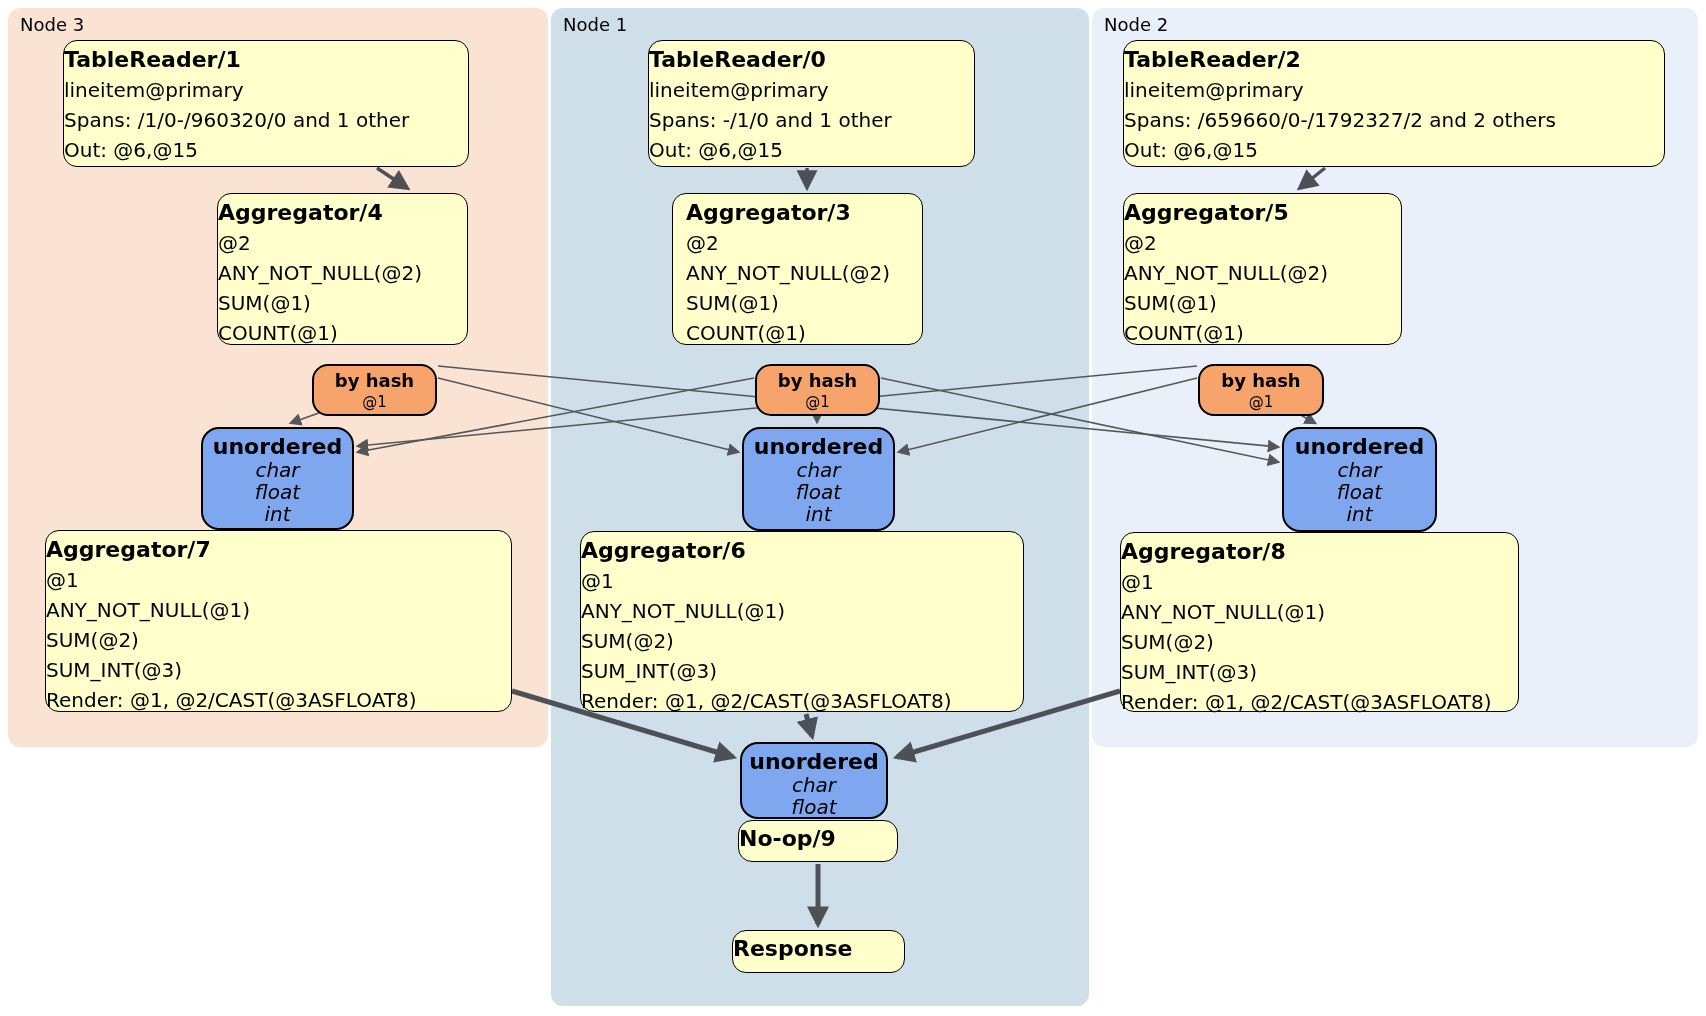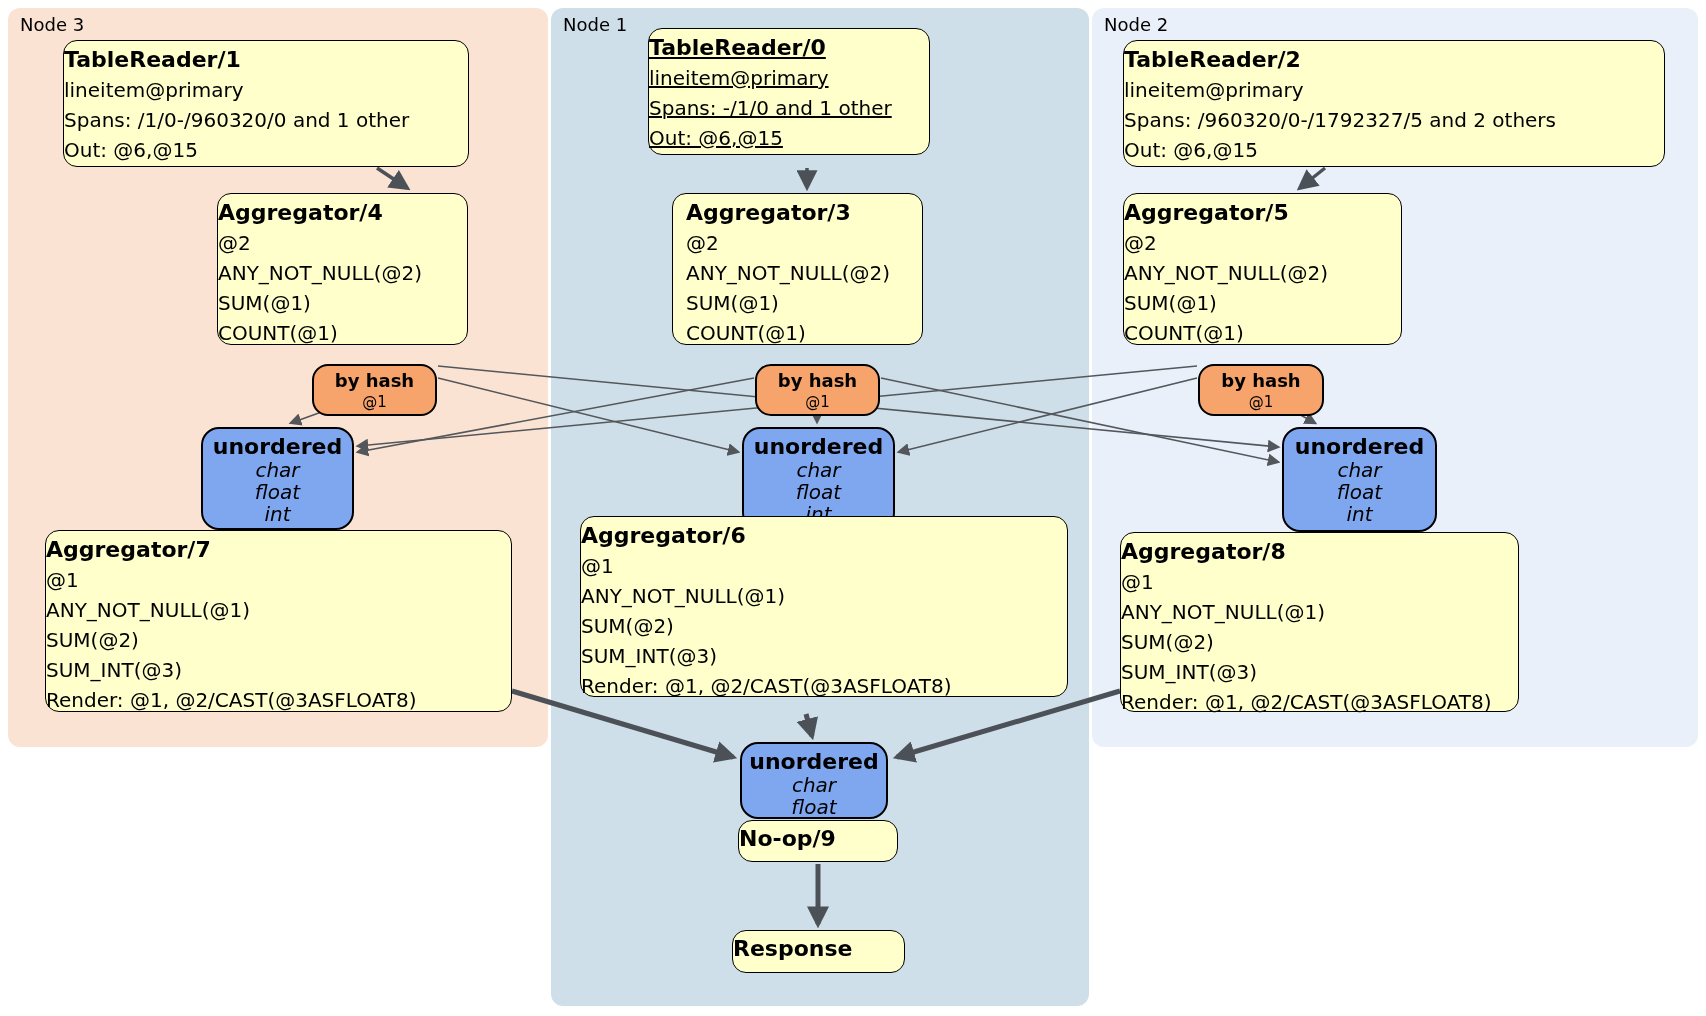--- a/index.html
+++ b/index.html
@@ -85,30 +85,30 @@
 
     <line class="e-thick" x1="818" y1="864" x2="818" y2="924" marker-end="url(#ah-thick)"></line>
   </svg>
 
   <div class="proc" style="left:63px;top:40px;width:406px;height:127px;">
     <span class="title">TableReader/1</span>
     <span class="line">lineitem@primary</span>
     <span class="line">Spans: /1/0-/960320/0 and 1 other</span>
     <span class="line">Out: @6,@15</span>
   </div>
-  <div class="proc" style="left:648px;top:28px;width:282px;height:127px;text-decoration:underline;">
+  <div class="proc" style="left:648px;top:40px;width:327px;height:127px;">
     <span class="title">TableReader/0</span>
     <span class="line">lineitem@primary</span>
     <span class="line">Spans: -/1/0 and 1 other</span>
     <span class="line">Out: @6,@15</span>
   </div>
   <div class="proc" style="left:1123px;top:40px;width:542px;height:127px;">
     <span class="title">TableReader/2</span>
     <span class="line">lineitem@primary</span>
-    <span class="line">Spans: /960320/0-/1792327/5 and 2 others</span>
+    <span class="line">Spans: /659660/0-/1792327/2 and 2 others</span>
     <span class="line">Out: @6,@15</span>
   </div>
 
   <div class="proc" style="left:217px;top:193px;width:251px;height:152px;">
     <span class="title">Aggregator/4</span>
     <span class="line">@2</span>
     <span class="line">ANY_NOT_NULL(@2)</span>
     <span class="line">SUM(@1)</span>
     <span class="line">COUNT(@1)</span>
   </div>
@@ -160,21 +160,21 @@
   </div>
 
   <div class="proc" style="left:45px;top:530px;width:467px;height:182px;">
     <span class="title">Aggregator/7</span>
     <span class="line">@1</span>
     <span class="line">ANY_NOT_NULL(@1)</span>
     <span class="line">SUM(@2)</span>
     <span class="line">SUM_INT(@3)</span>
     <span class="line">Render: @1, @2/CAST(@3ASFLOAT8)</span>
   </div>
-  <div class="proc" style="left:580px;top:516px;width:488px;height:181px;">
+  <div class="proc" style="left:580px;top:531px;width:444px;height:181px;">
     <span class="title">Aggregator/6</span>
     <span class="line">@1</span>
     <span class="line">ANY_NOT_NULL(@1)</span>
     <span class="line">SUM(@2)</span>
     <span class="line">SUM_INT(@3)</span>
     <span class="line">Render: @1, @2/CAST(@3ASFLOAT8)</span>
   </div>
   <div class="proc" style="left:1120px;top:532px;width:399px;height:180px;">
     <span class="title">Aggregator/8</span>
     <span class="line">@1</span>

